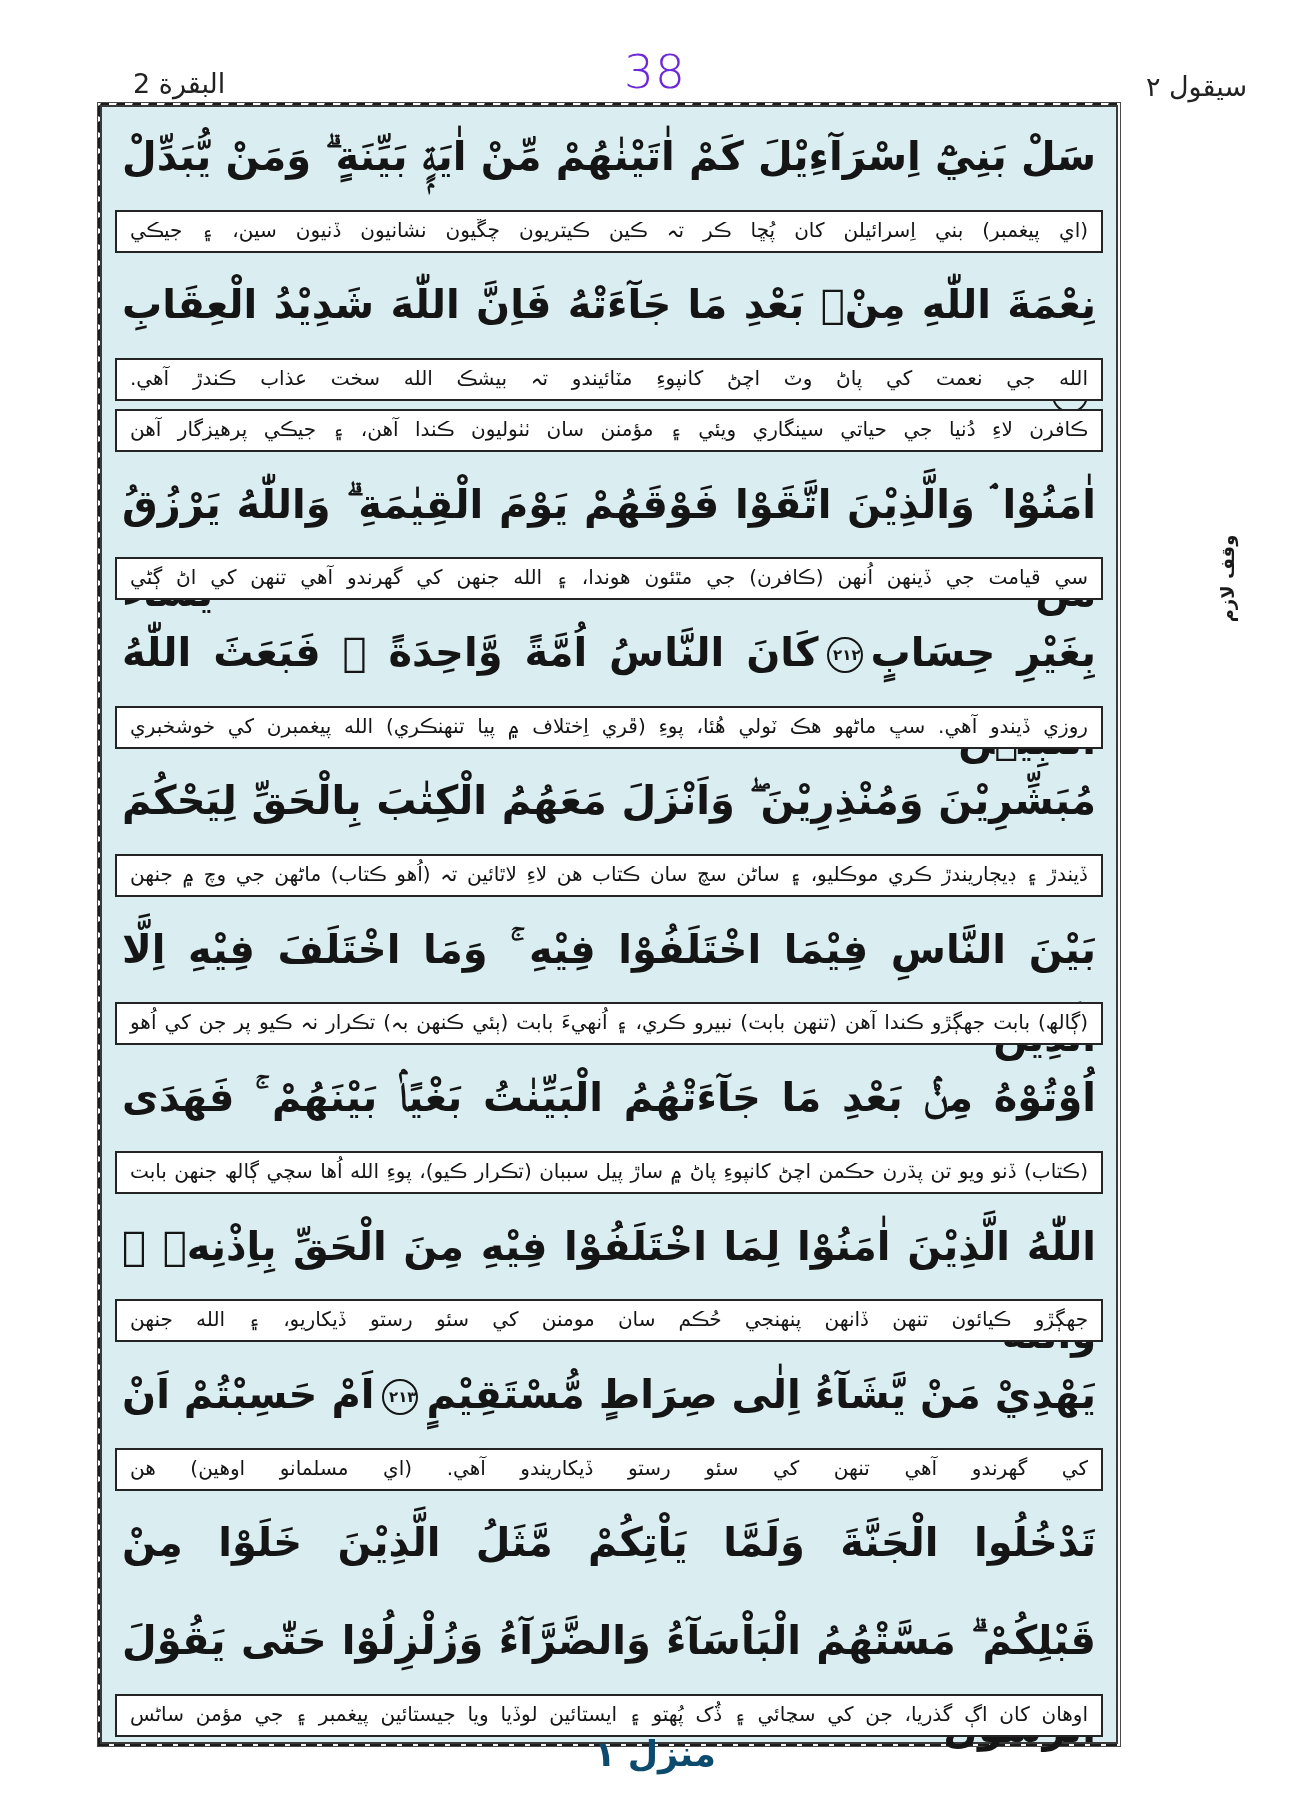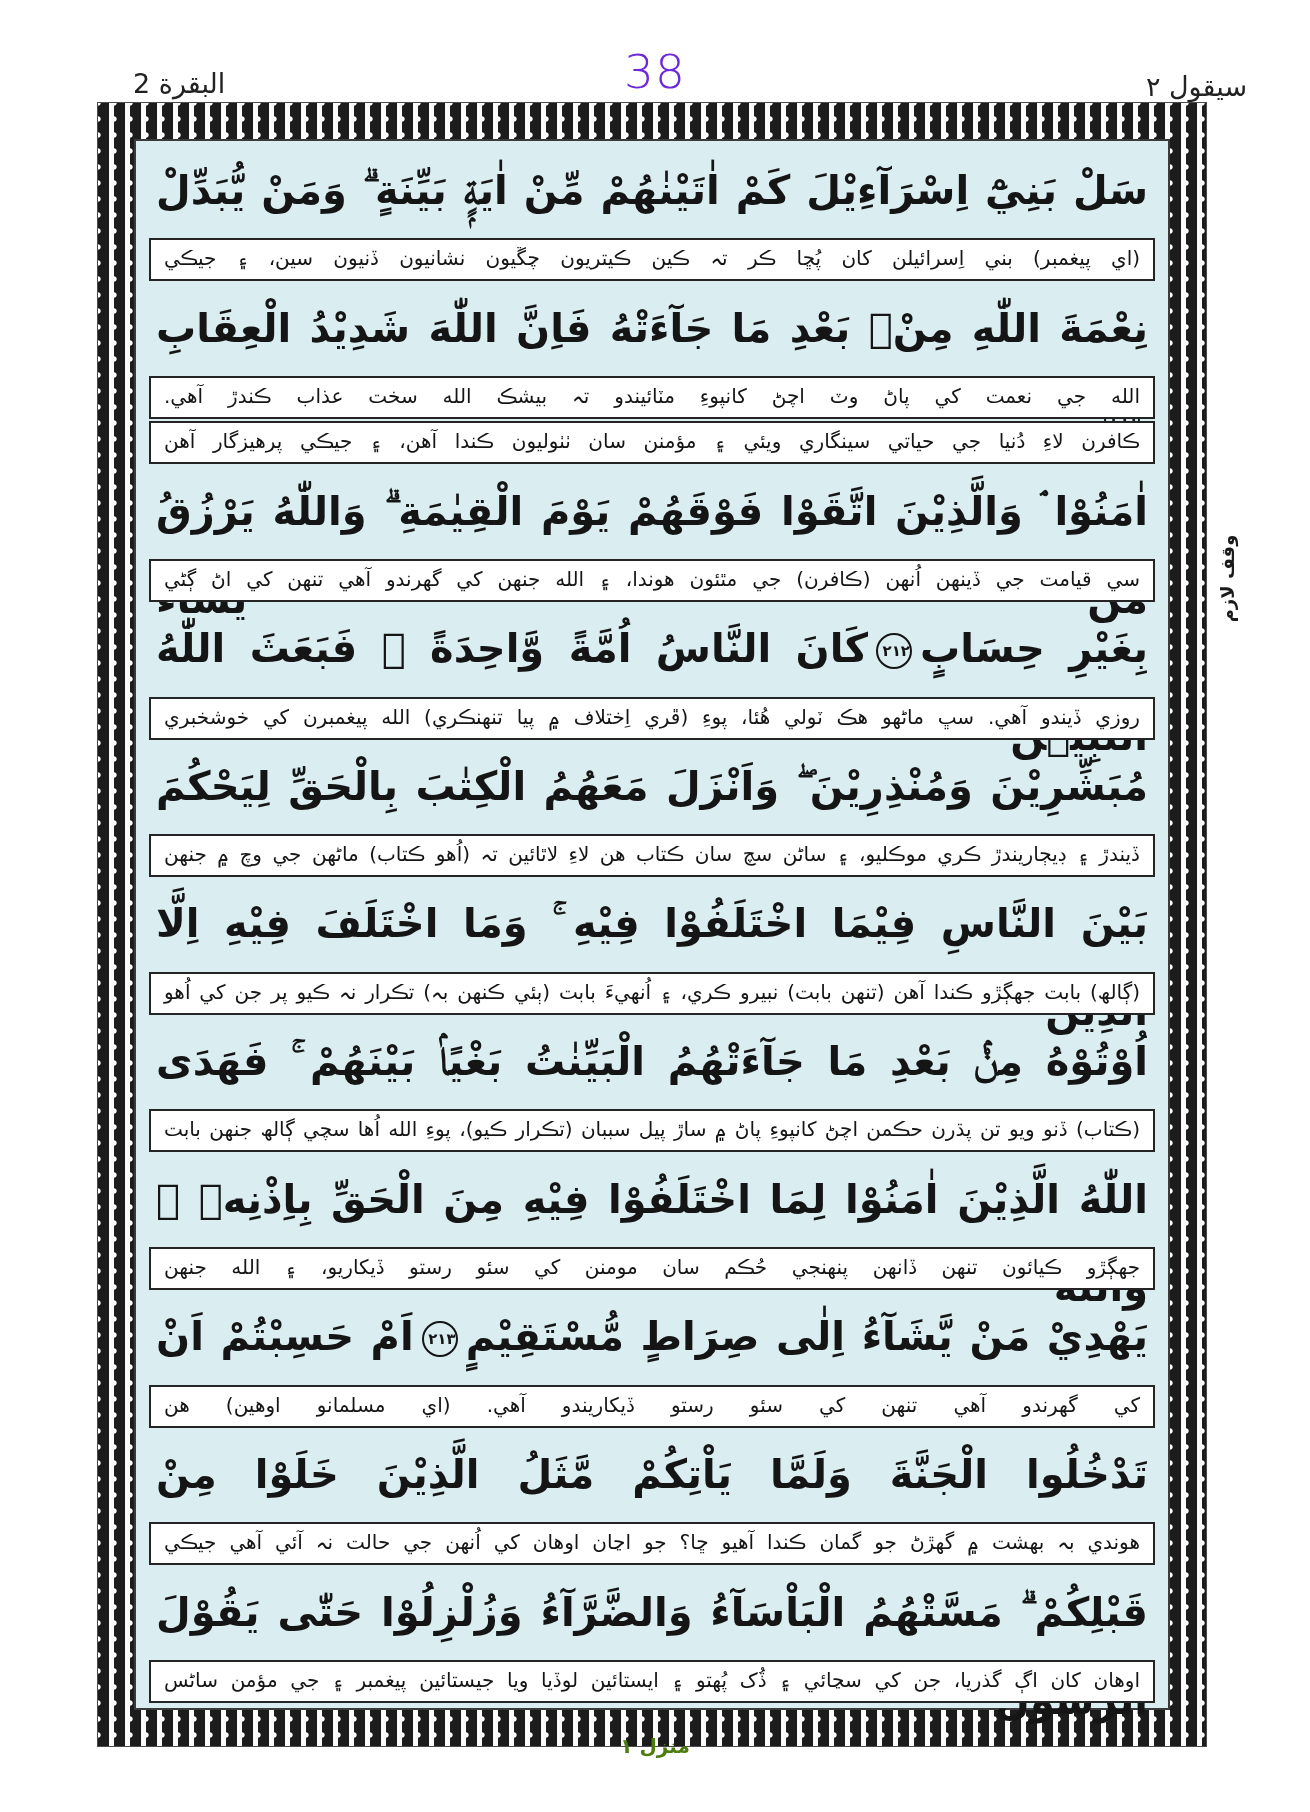--- a/index.html
+++ b/index.html
@@ -13,23 +13,23 @@
   body{
     width:1310px;height:1812px;position:relative;background:#ffffff;
     font-family:"DejaVu Sans",sans-serif;color:var(--ink);overflow:hidden;
   }
   .hdr{position:absolute;font-weight:400;color:#222;text-align:right;}
   .hdr.surah{left:133px;top:68px;font-size:27px;}
   .hdr.pageno{left:0;right:0;top:44px;text-align:center;font-size:47px;font-weight:300;letter-spacing:1px;color:#6d28d9;}
   .hdr.juz{right:63px;top:71px;font-size:27px;}
 
   .frame{
-    position:absolute;left:97px;top:102px;width:1110px;height:1645px;
+    position:absolute;left:97px;top:102px;width:1024px;height:1645px;
     border:1px solid #4a4a4a;
-    padding:36px;
+    padding:2px;
     background-color:#ffffff;
     background-image:
       radial-gradient(circle, #ffffff 2.2px, rgba(255,255,255,0) 3.1px),
       repeating-linear-gradient(90deg, var(--chain) 0 11px, #fbfbfb 11px 16px);
     background-size:16px 16px,16px 16px;
     background-position:8px 8px,0 0;
   }
   .content{
     width:100%;height:100%;
     background:var(--frame-bg);
@@ -68,21 +68,21 @@
     position:absolute;left:1168px;top:518px;width:120px;height:120px;
     display:flex;align-items:center;justify-content:center;
     pointer-events:none;
   }
   .waqf span{
     display:block;transform:rotate(-90deg);
     font-size:18px;font-weight:700;white-space:nowrap;color:#1a1a1a;
   }
   .manzil{
     position:absolute;left:0;right:0;top:1734px;
-    text-align:center;font-size:20px;font-weight:700;color:#4d7c0f;
+    text-align:center;font-size:35px;font-weight:700;color:#0c4a6e;
   }
 </style>
 </head>
 <body>
 
 <div class="page">
 
   <div class="hdr surah" dir="rtl">البقرة 2</div>
 
   <div class="hdr pageno">38</div>
@@ -104,21 +104,20 @@
         <div class="t-row">ڏيندڙ ۽ ڊيڄاريندڙ ڪري موڪليو، ۽ ساڻن سچ سان ڪتاب هن لاءِ لاٿائين تہ (اُهو ڪتاب) ماڻهن جي وچ ۾ جنهن</div>
         <div class="q-row"><span>بَيْنَ النَّاسِ فِيْمَا اخْتَلَفُوْا فِيْهِ ۚ وَمَا اخْتَلَفَ فِيْهِ اِلَّا الَّذِيْنَ</span></div>
         <div class="t-row">(ڳالھ) بابت جهڳڙو ڪندا آهن (تنهن بابت) نبيرو ڪري، ۽ اُنهيءَ بابت (ٻئي ڪنهن بہ) تڪرار نہ ڪيو پر جن کي اُهو</div>
         <div class="q-row"><span>اُوْتُوْهُ مِنْۢ بَعْدِ مَا جَآءَتْهُمُ الْبَيِّنٰتُ بَغْيًاۢ بَيْنَهُمْ ۚ فَهَدَى</span></div>
         <div class="t-row">(ڪتاب) ڏنو ويو تن پڌرن حڪمن اچڻ کانپوءِ پاڻ ۾ ساڙ پيل سببان (تڪرار ڪيو)، پوءِ الله اُها سچي ڳالھ جنهن بابت</div>
         <div class="q-row"><span>اللّٰهُ الَّذِيْنَ اٰمَنُوْا لِمَا اخْتَلَفُوْا فِيْهِ مِنَ الْحَقِّ بِاِذْنِهٖ ۗ وَاللّٰهُ</span></div>
         <div class="t-row">جهڳڙو ڪيائون تنهن ڏانهن پنهنجي حُڪم سان مومنن کي سئو رستو ڏيکاريو، ۽ الله جنهن</div>
         <div class="q-row"><span>يَهْدِيْ مَنْ يَّشَآءُ اِلٰى صِرَاطٍ مُّسْتَقِيْمٍ</span><span class="ayah">٢١٣</span><span>اَمْ حَسِبْتُمْ اَنْ</span></div>
         <div class="t-row">کي گهرندو آهي تنهن کي سئو رستو ڏيکاريندو آهي. (اي مسلمانو اوهين) هن</div>
         <div class="q-row"><span>تَدْخُلُوا الْجَنَّةَ وَلَمَّا يَاْتِكُمْ مَّثَلُ الَّذِيْنَ خَلَوْا مِنْ</span></div>
-        <div class="t-row">هوندي بہ بهشت ۾ گهڙڻ جو گمان ڪندا آهيو ڇا؟ جو اڃان اوهان کي اُنهن جي حالت نہ آئي آهي جيڪي</div>
         <div class="q-row"><span>قَبْلِكُمْ ۗ مَسَّتْهُمُ الْبَاْسَآءُ وَالضَّرَّآءُ وَزُلْزِلُوْا حَتّٰى يَقُوْلَ الرَّسُوْلُ</span></div>
         <div class="t-row">اوهان کان اڳ گذريا، جن کي سڃائي ۽ ڏُک پُهتو ۽ ايستائين لوڏيا ويا جيستائين پيغمبر ۽ جي مؤمن ساڻس</div>
       </div>
   </div>
 
   <div class="waqf">
     <span dir="rtl">وقف لازم</span>
   </div>
 
   <div class="manzil" dir="rtl">منزل ١</div>

